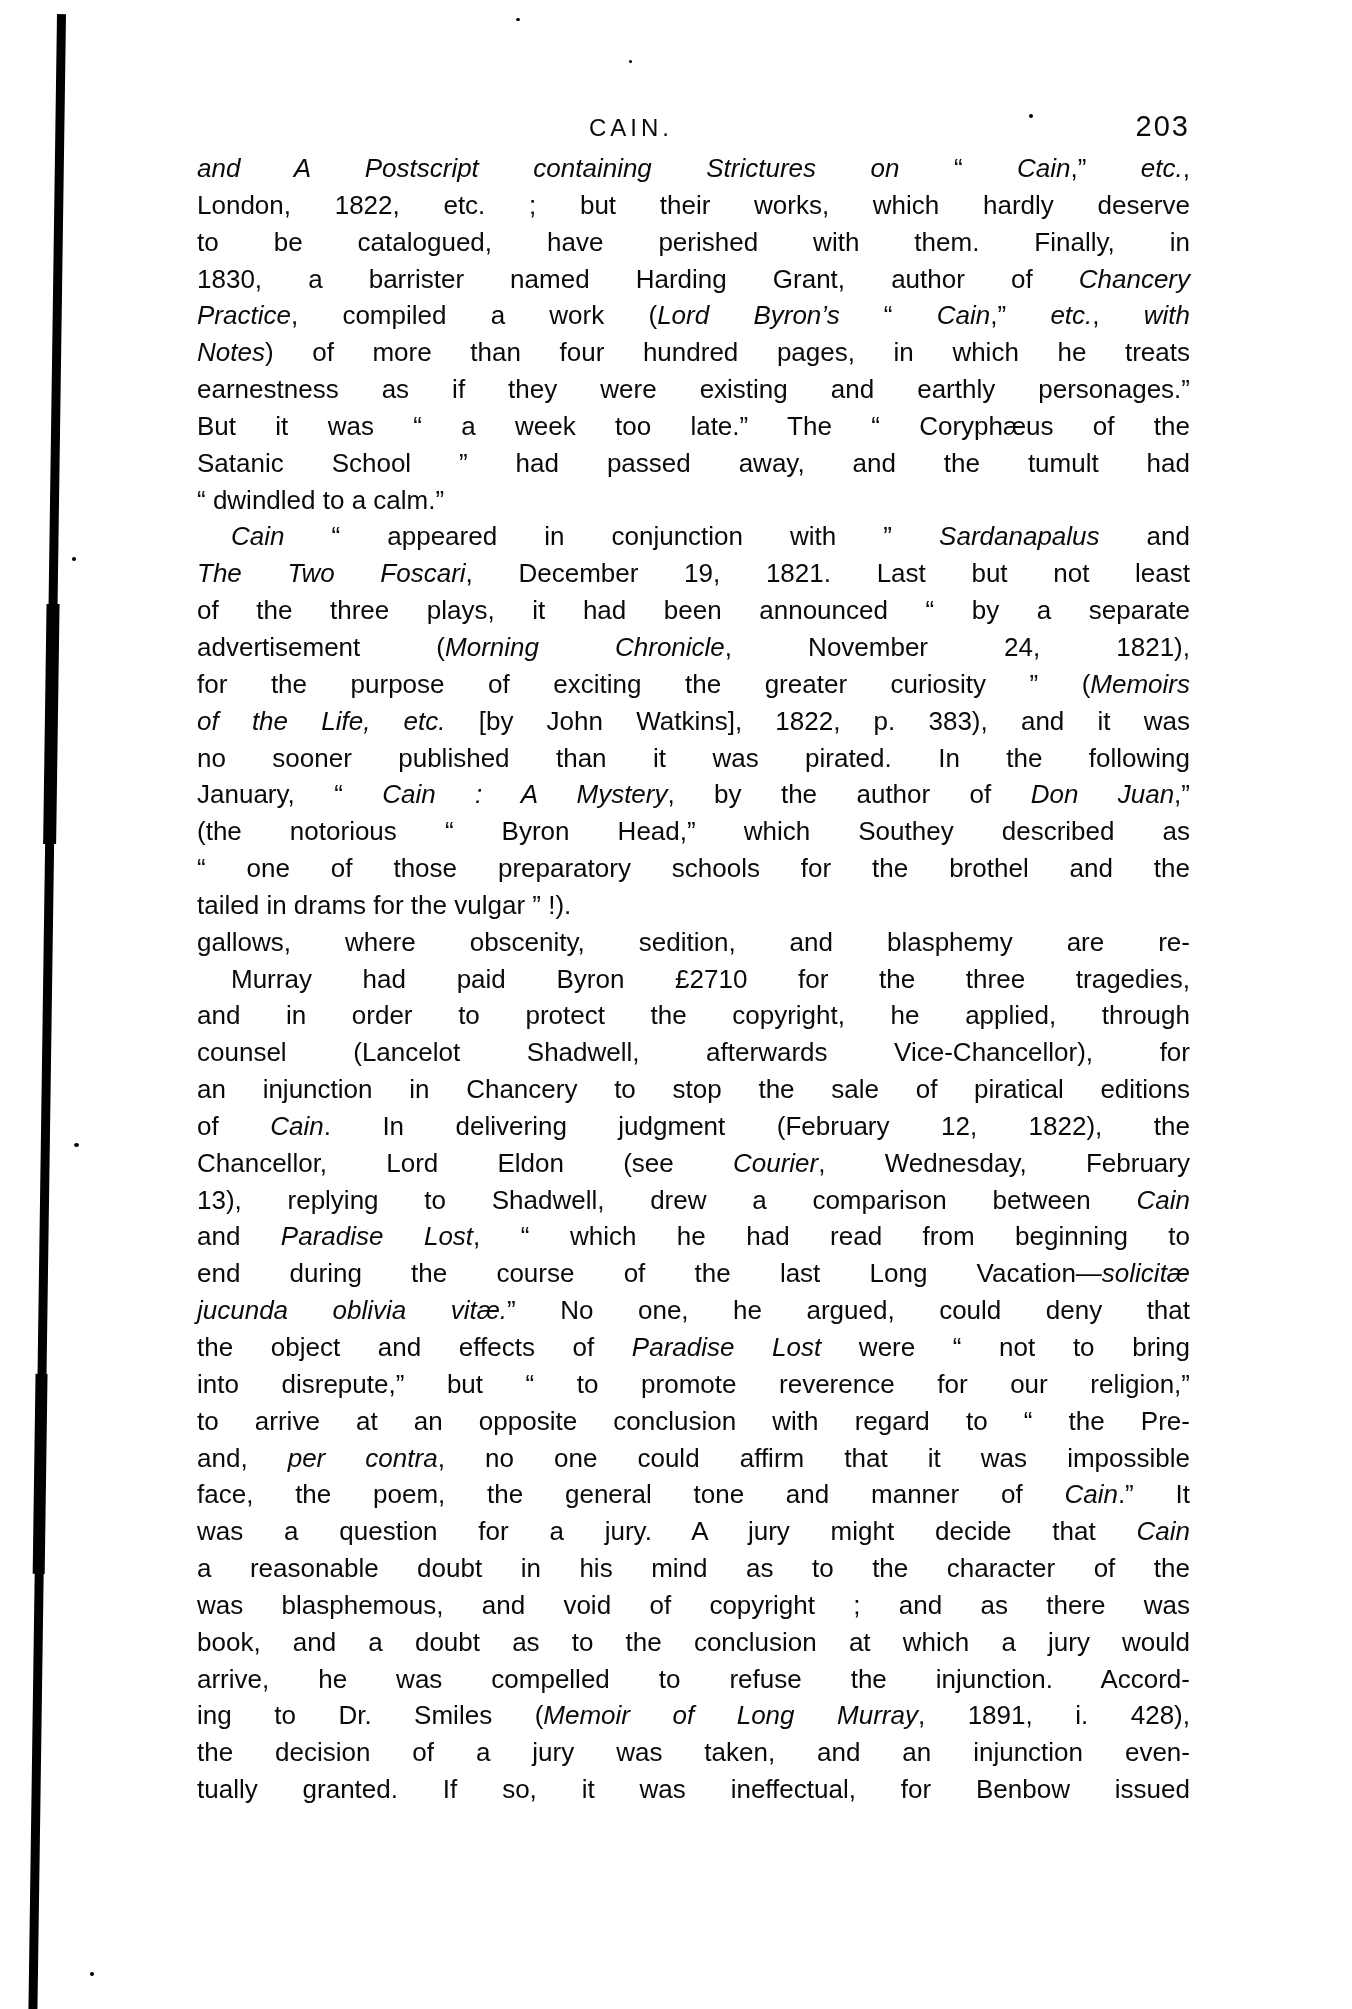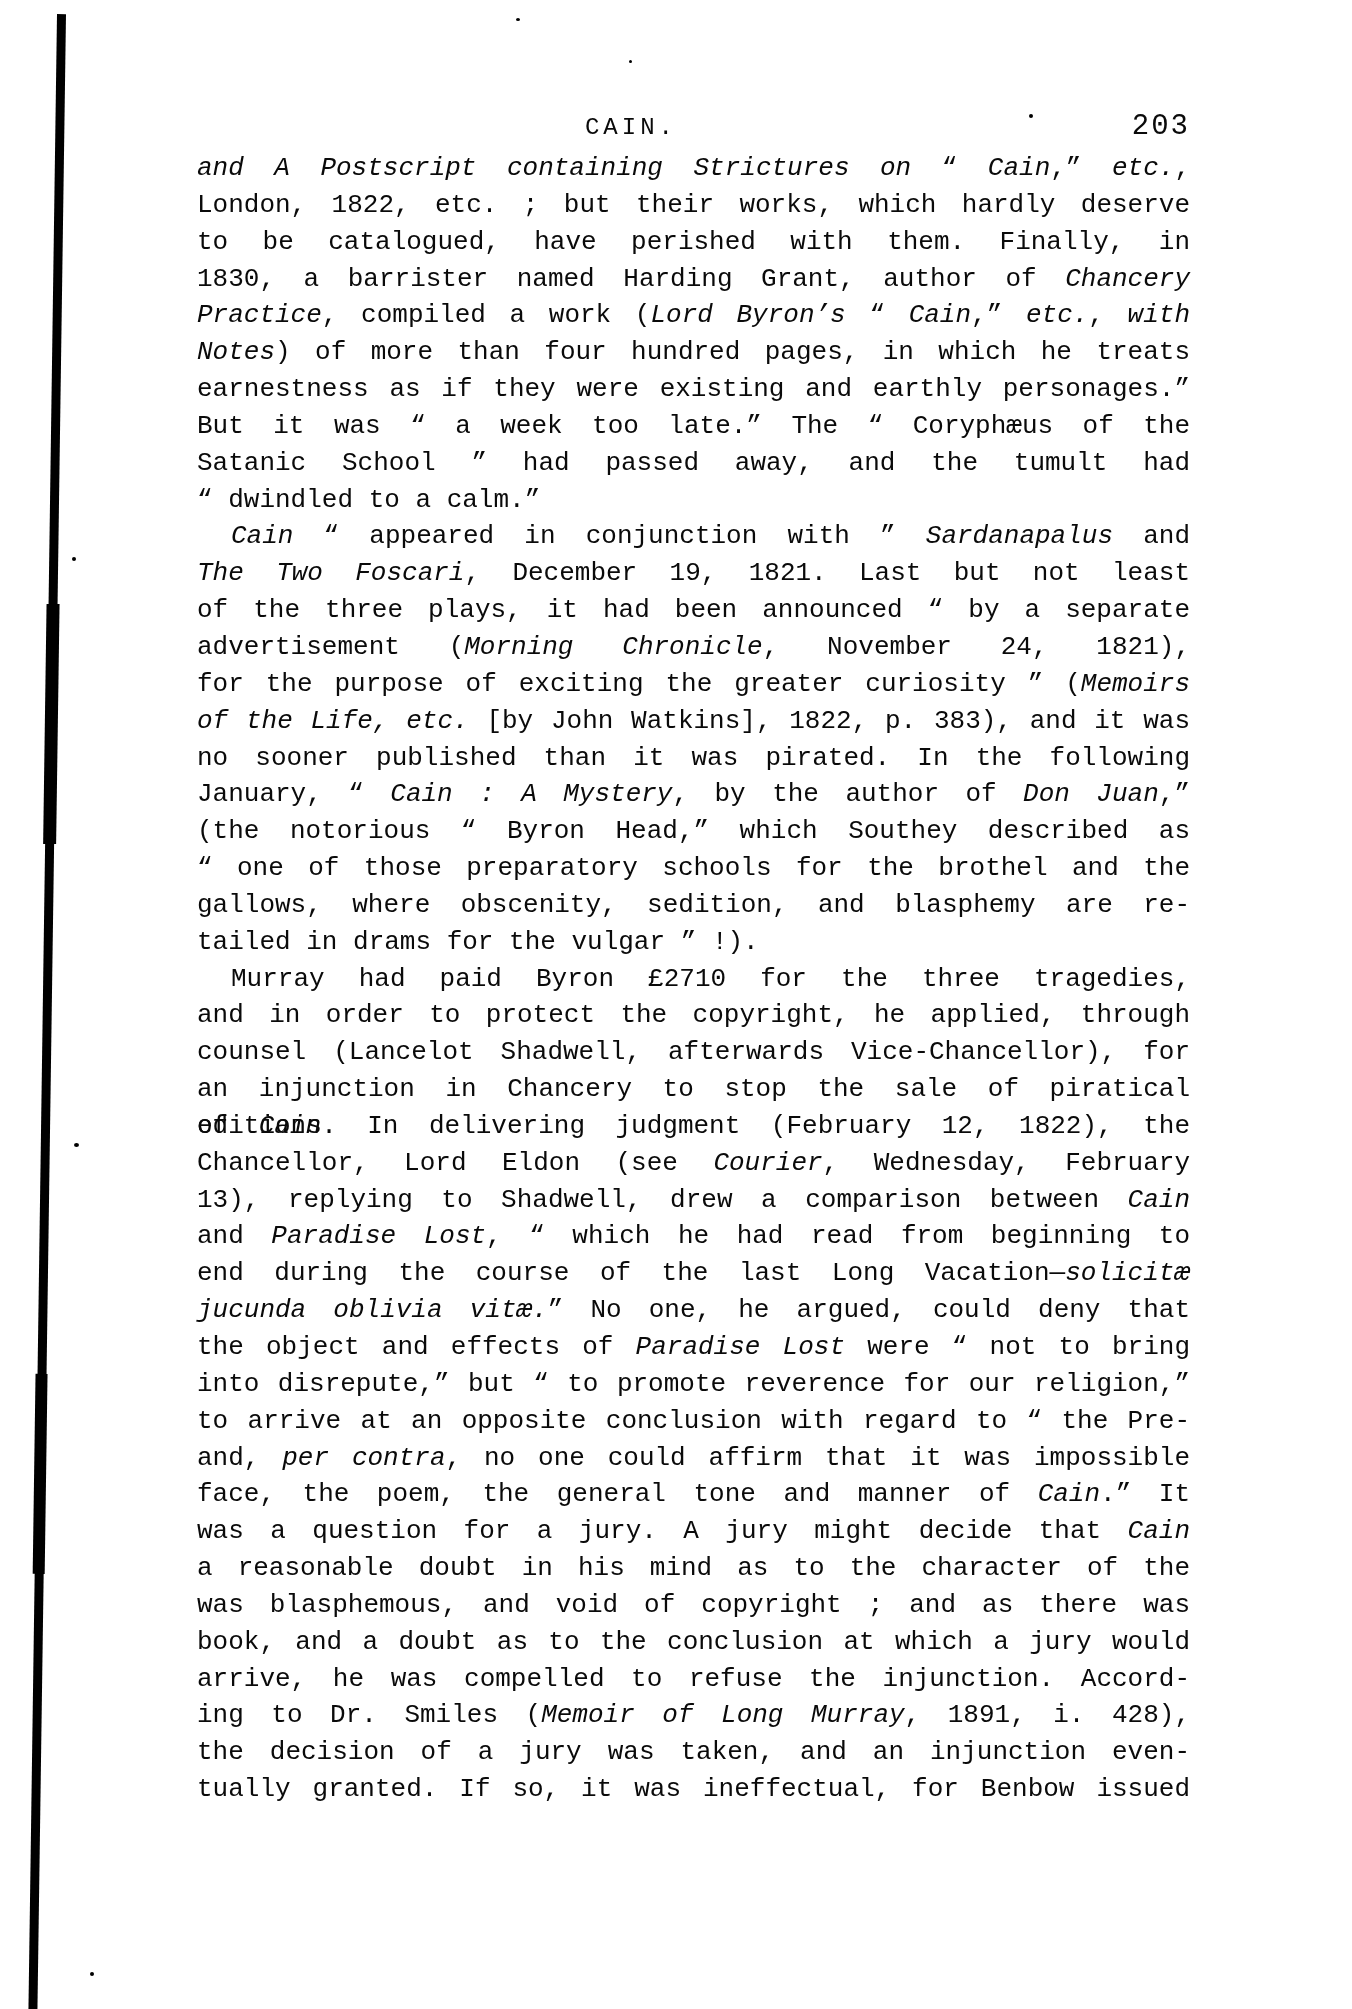--- a/index.html
+++ b/index.html
@@ -6,21 +6,21 @@
     margin: 0;
     padding: 0;
     background: #ffffff;
   }
   .page {
     position: relative;
     width: 1352px;
     height: 2009px;
     background: #ffffff;
     overflow: hidden;
-    font-family: Liberation Mono, monospace;
+    font-family: Liberation Sans, sans-serif;
     color: #0a0a0a;
   }
   
   .binding-bar {
     position: absolute;
     left: 57px;
     top: 14px;
     width: 9px;
     height: 2030px;
     background: #000;
@@ -131,22 +131,22 @@
       <div class="line indent"><span class="it">Cain</span><span> “ appeared in conjunction with ” </span><span class="it">Sardanapalus</span><span> and</span></div>
       <div class="line"><span class="it">The Two Foscari</span><span>, December 19, 1821. Last but not least</span></div>
       <div class="line"><span>of the three plays, it had been announced “ by a separate</span></div>
       <div class="line"><span>advertisement (</span><span class="it">Morning Chronicle</span><span>, November 24, 1821),</span></div>
       <div class="line"><span>for the purpose of exciting the greater curiosity ” (</span><span class="it">Memoirs</span></div>
       <div class="line"><span class="it">of the Life, etc.</span><span> [by John Watkins], 1822, p. 383), and it was</span></div>
       <div class="line"><span>no sooner published than it was pirated. In the following</span></div>
       <div class="line"><span>January, “ </span><span class="it">Cain : A Mystery</span><span>, by the author of </span><span class="it">Don Juan</span><span>,”</span></div>
       <div class="line"><span>(the notorious “ Byron Head,” which Southey described as</span></div>
       <div class="line"><span>“ one of those preparatory schools for the brothel and the</span></div>
+      <div class="line no-just"><span>tailed in drams for the vulgar ” !).</span></div>
       <div class="line"><span>gallows, where obscenity, sedition, and blasphemy are re-</span></div>
-      <div class="line no-just"><span>tailed in drams for the vulgar ” !).</span></div>
       <div class="line indent"><span>Murray had paid Byron £2710 for the three tragedies,</span></div>
       <div class="line"><span>and in order to protect the copyright, he applied, through</span></div>
       <div class="line"><span>counsel (Lancelot Shadwell, afterwards Vice-Chancellor), for</span></div>
       <div class="line"><span>an injunction in Chancery to stop the sale of piratical editions</span></div>
       <div class="line"><span>of </span><span class="it">Cain</span><span>. In delivering judgment (February 12, 1822), the</span></div>
       <div class="line"><span>Chancellor, Lord Eldon (see </span><span class="it">Courier</span><span>, Wednesday, February</span></div>
       <div class="line"><span>13), replying to Shadwell, drew a comparison between </span><span class="it">Cain</span></div>
       <div class="line"><span>and </span><span class="it">Paradise Lost</span><span>, “ which he had read from beginning to</span></div>
       <div class="line"><span>end during the course of the last Long Vacation—</span><span class="it">solicitæ</span></div>
       <div class="line"><span class="it">jucunda oblivia vitæ.</span><span>” No one, he argued, could deny that</span></div>

